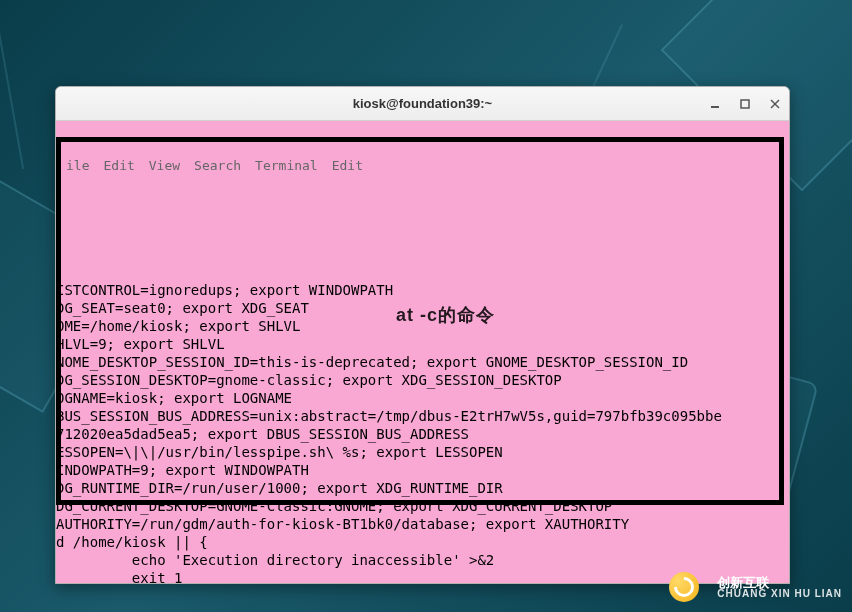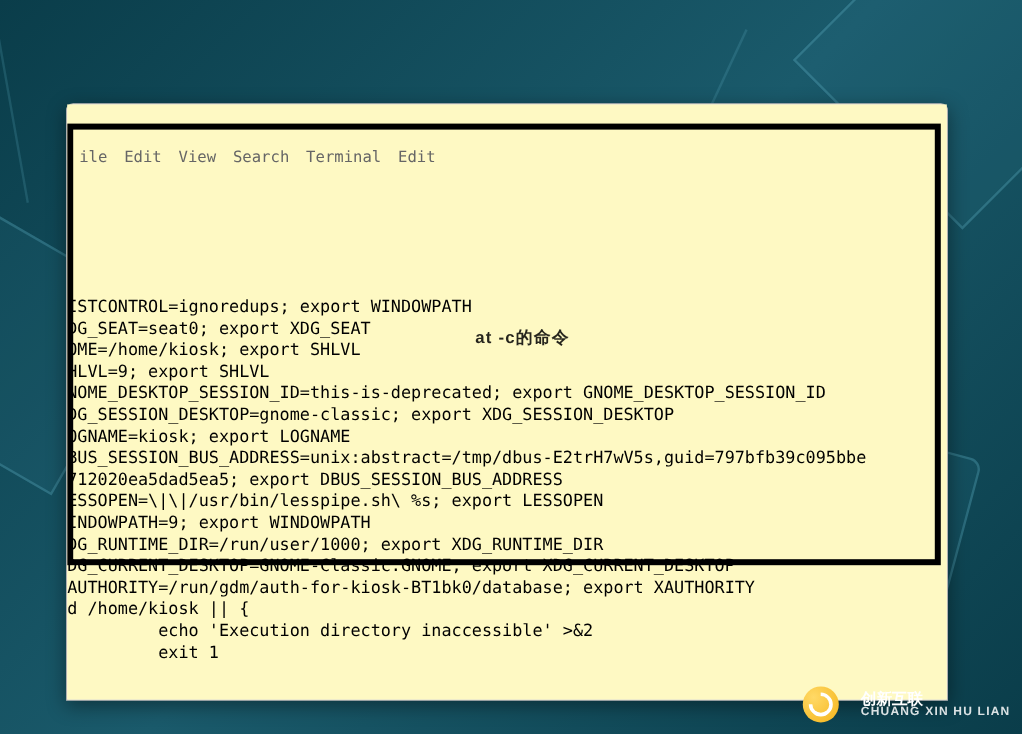--- a/index.html
+++ b/index.html
@@ -53,21 +53,21 @@
     position: absolute;
     right: 8px;
     display: flex;
     gap: 18px;
     align-items: center;
   }
   .wc { width: 12px; height: 12px; cursor: pointer; display: flex; align-items: center; justify-content: center; color: #555; font-size: 11px; font-weight: bold; }
 
   .term-body {
     flex: 1;
-    background: #fef9c3;
+    background: #f9a8d4;
     font-family: "DejaVu Sans Mono", "Liberation Mono", monospace;
     font-size: 14px;
     line-height: 18px;
     color: #000;
     padding: 0;
     position: relative;
     white-space: pre;
     overflow: hidden;
   }
   .menubar {
@@ -87,21 +87,21 @@
     width: 728px; height: 368px;
     border: 5px solid #000;
     pointer-events: none;
   }
   .term-text {
     padding: 0 0 0 0;
   }
   .watermark {
     position: absolute;
     left: 340px; top: 185px;
-    font-size: 14px;
+    font-size: 18px;
     font-weight: bold;
     color: rgba(0,0,0,0.85);
     letter-spacing: 1px;
     font-family: sans-serif;
     pointer-events: none;
   }
   .logo {
     position: absolute;
     right: 10px; bottom: 10px;
     display: flex;
@@ -132,20 +132,41 @@
 </head>
 <body>
 
 <div class="bg-shape bg1"></div>
 <div class="bg-shape bg2"></div>
 <div class="bg-shape bg3"></div>
 <div class="bg-line bl1"></div>
 <div class="bg-line bl2"></div>
 
 <div class="window">
+  <div class="titlebar">
+    <div class="title">kiosk@foundation39:~</div>
+    <div class="win-controls">
+      <div class="wc">
+          <svg width="10" height="10">
+            <line x1="1" y1="8" x2="9" y2="8" stroke="#555" stroke-width="2"></line>
+          </svg>
+        </div>
+      <div class="wc">
+          <svg width="10" height="10">
+            <rect x="1" y="1" width="8" height="8" fill="none" stroke="#555" stroke-width="1.5"></rect>
+          </svg>
+        </div>
+      <div class="wc">
+          <svg width="10" height="10">
+            <line x1="1" y1="1" x2="9" y2="9" stroke="#555" stroke-width="1.5"></line>
+            <line x1="9" y1="1" x2="1" y2="9" stroke="#555" stroke-width="1.5"></line>
+          </svg>
+        </div>
+    </div>
+  </div>
 
   <div class="term-body">
     <div class="menubar">
       <span>ile</span>
       <span>Edit</span>
       <span>View</span>
       <span>Search</span>
       <span>Terminal</span>
       <span>Edit</span>
     </div>

